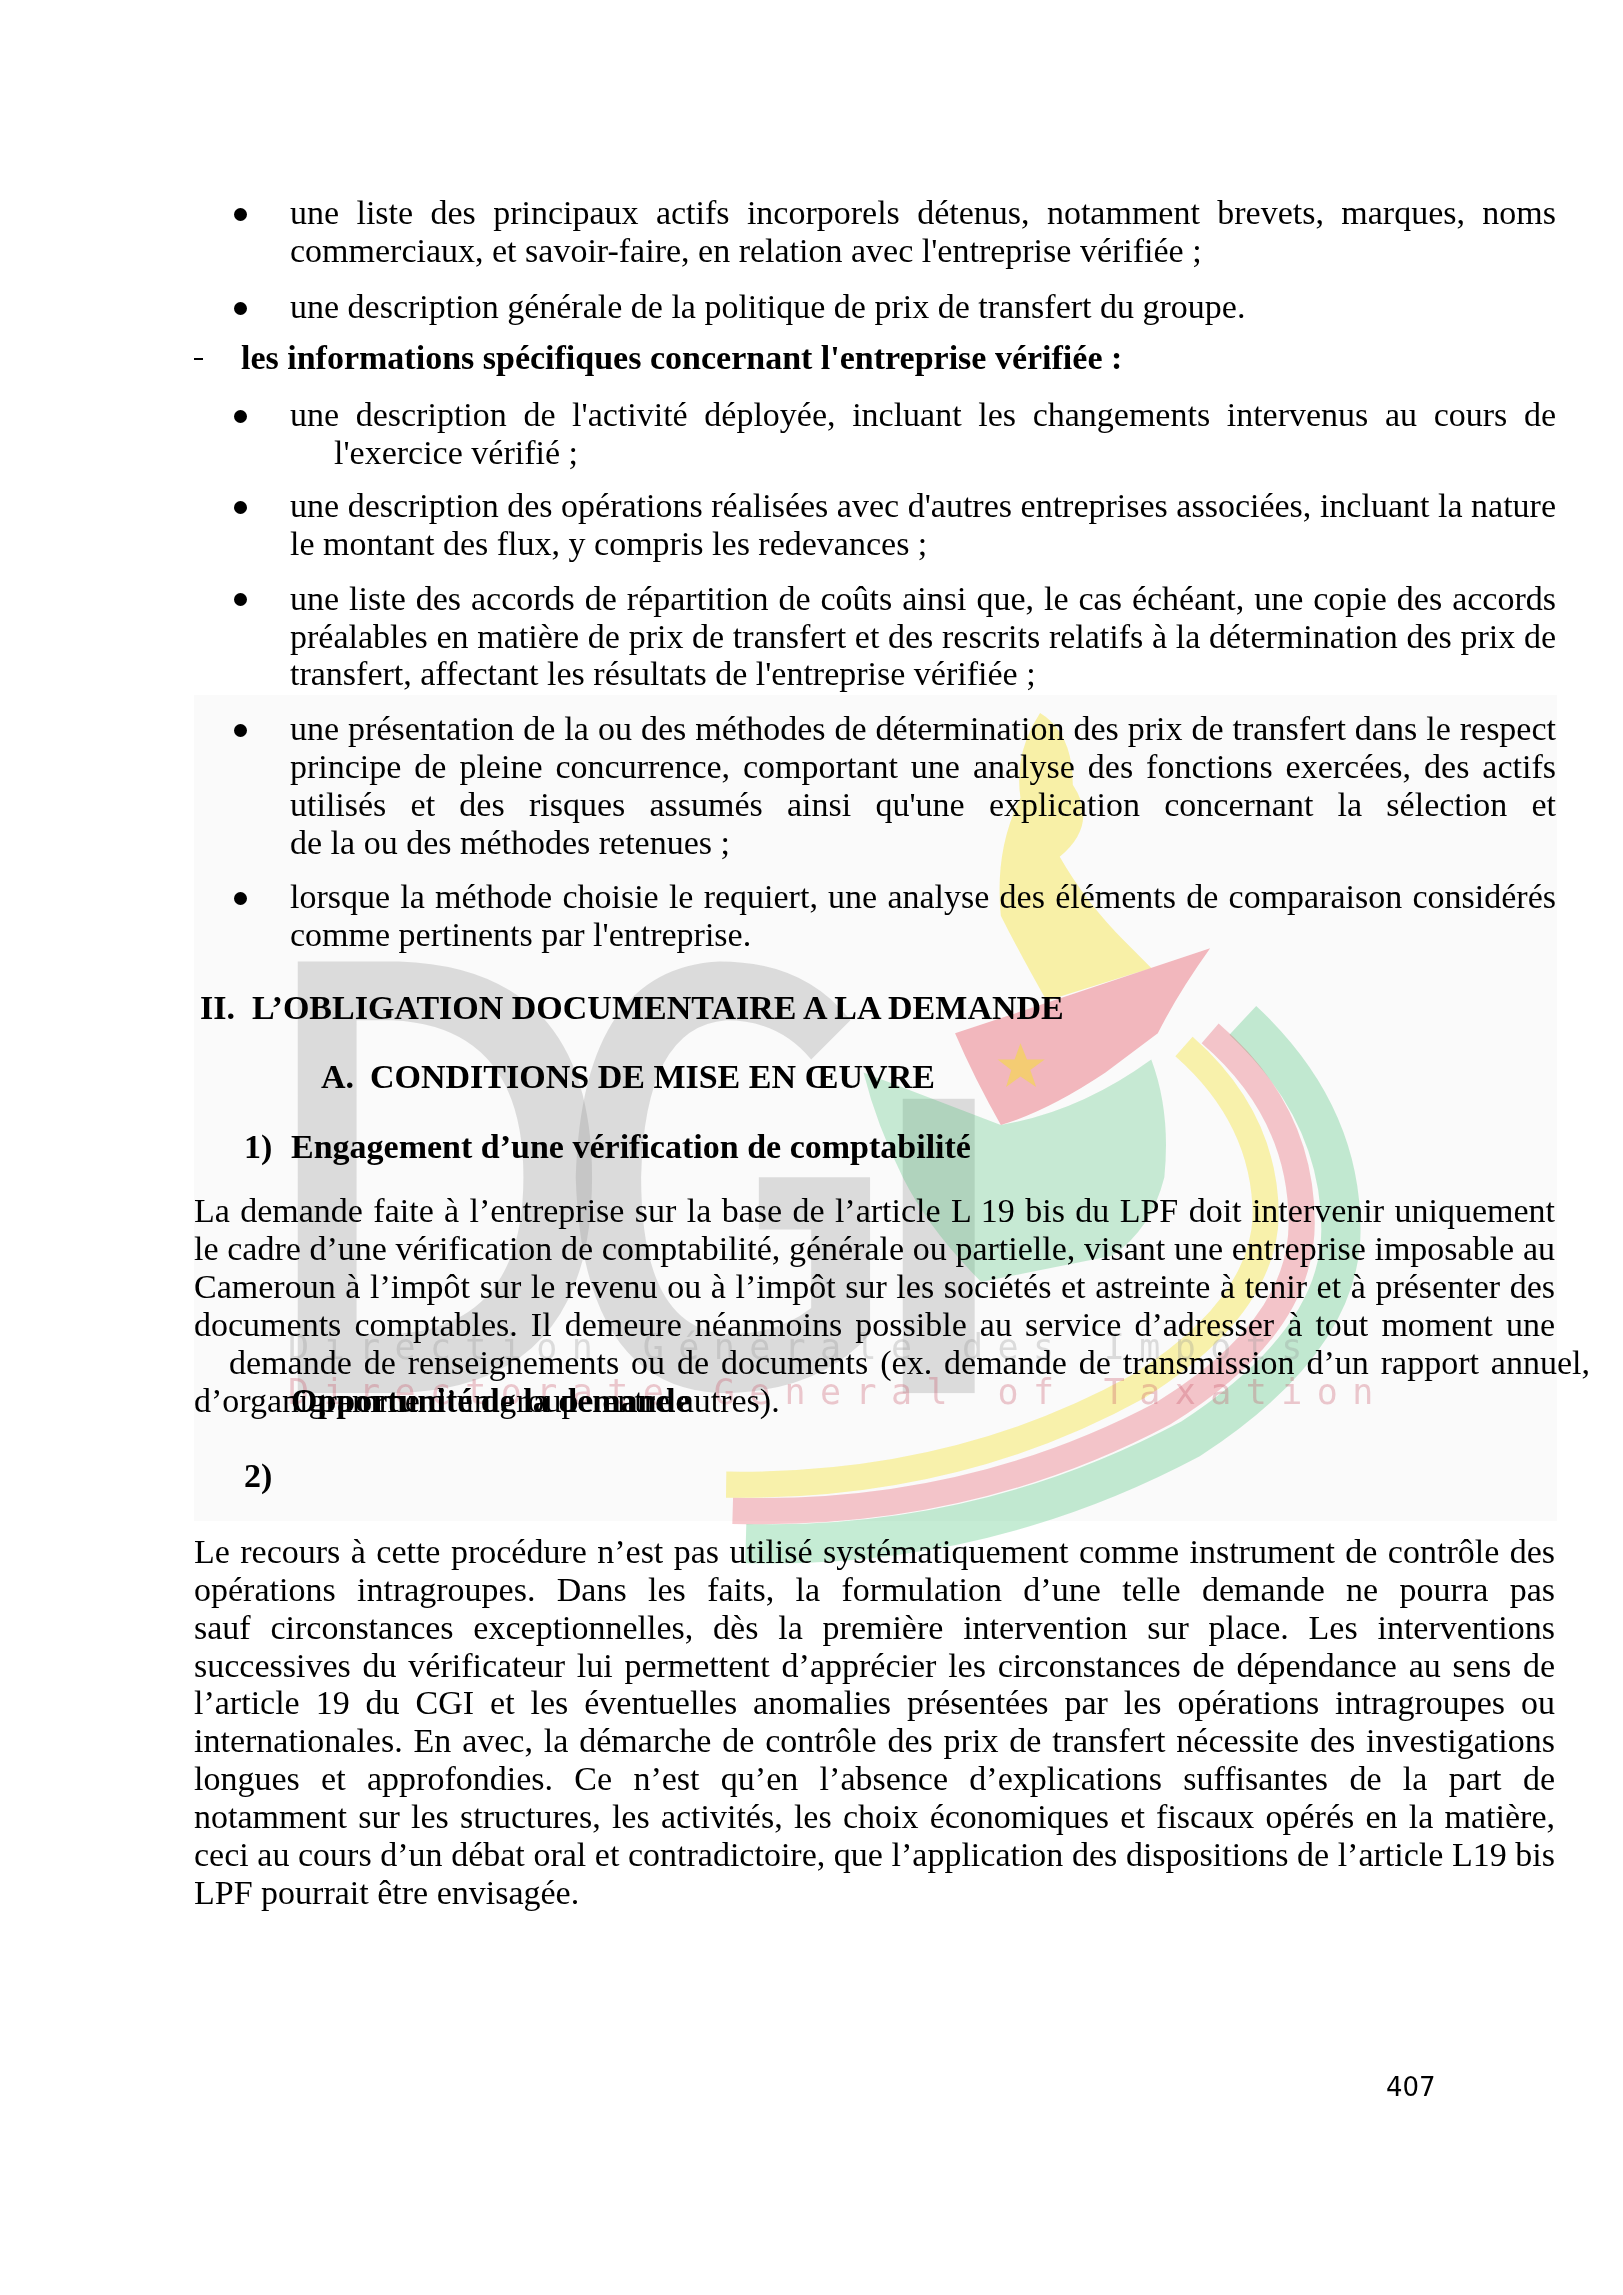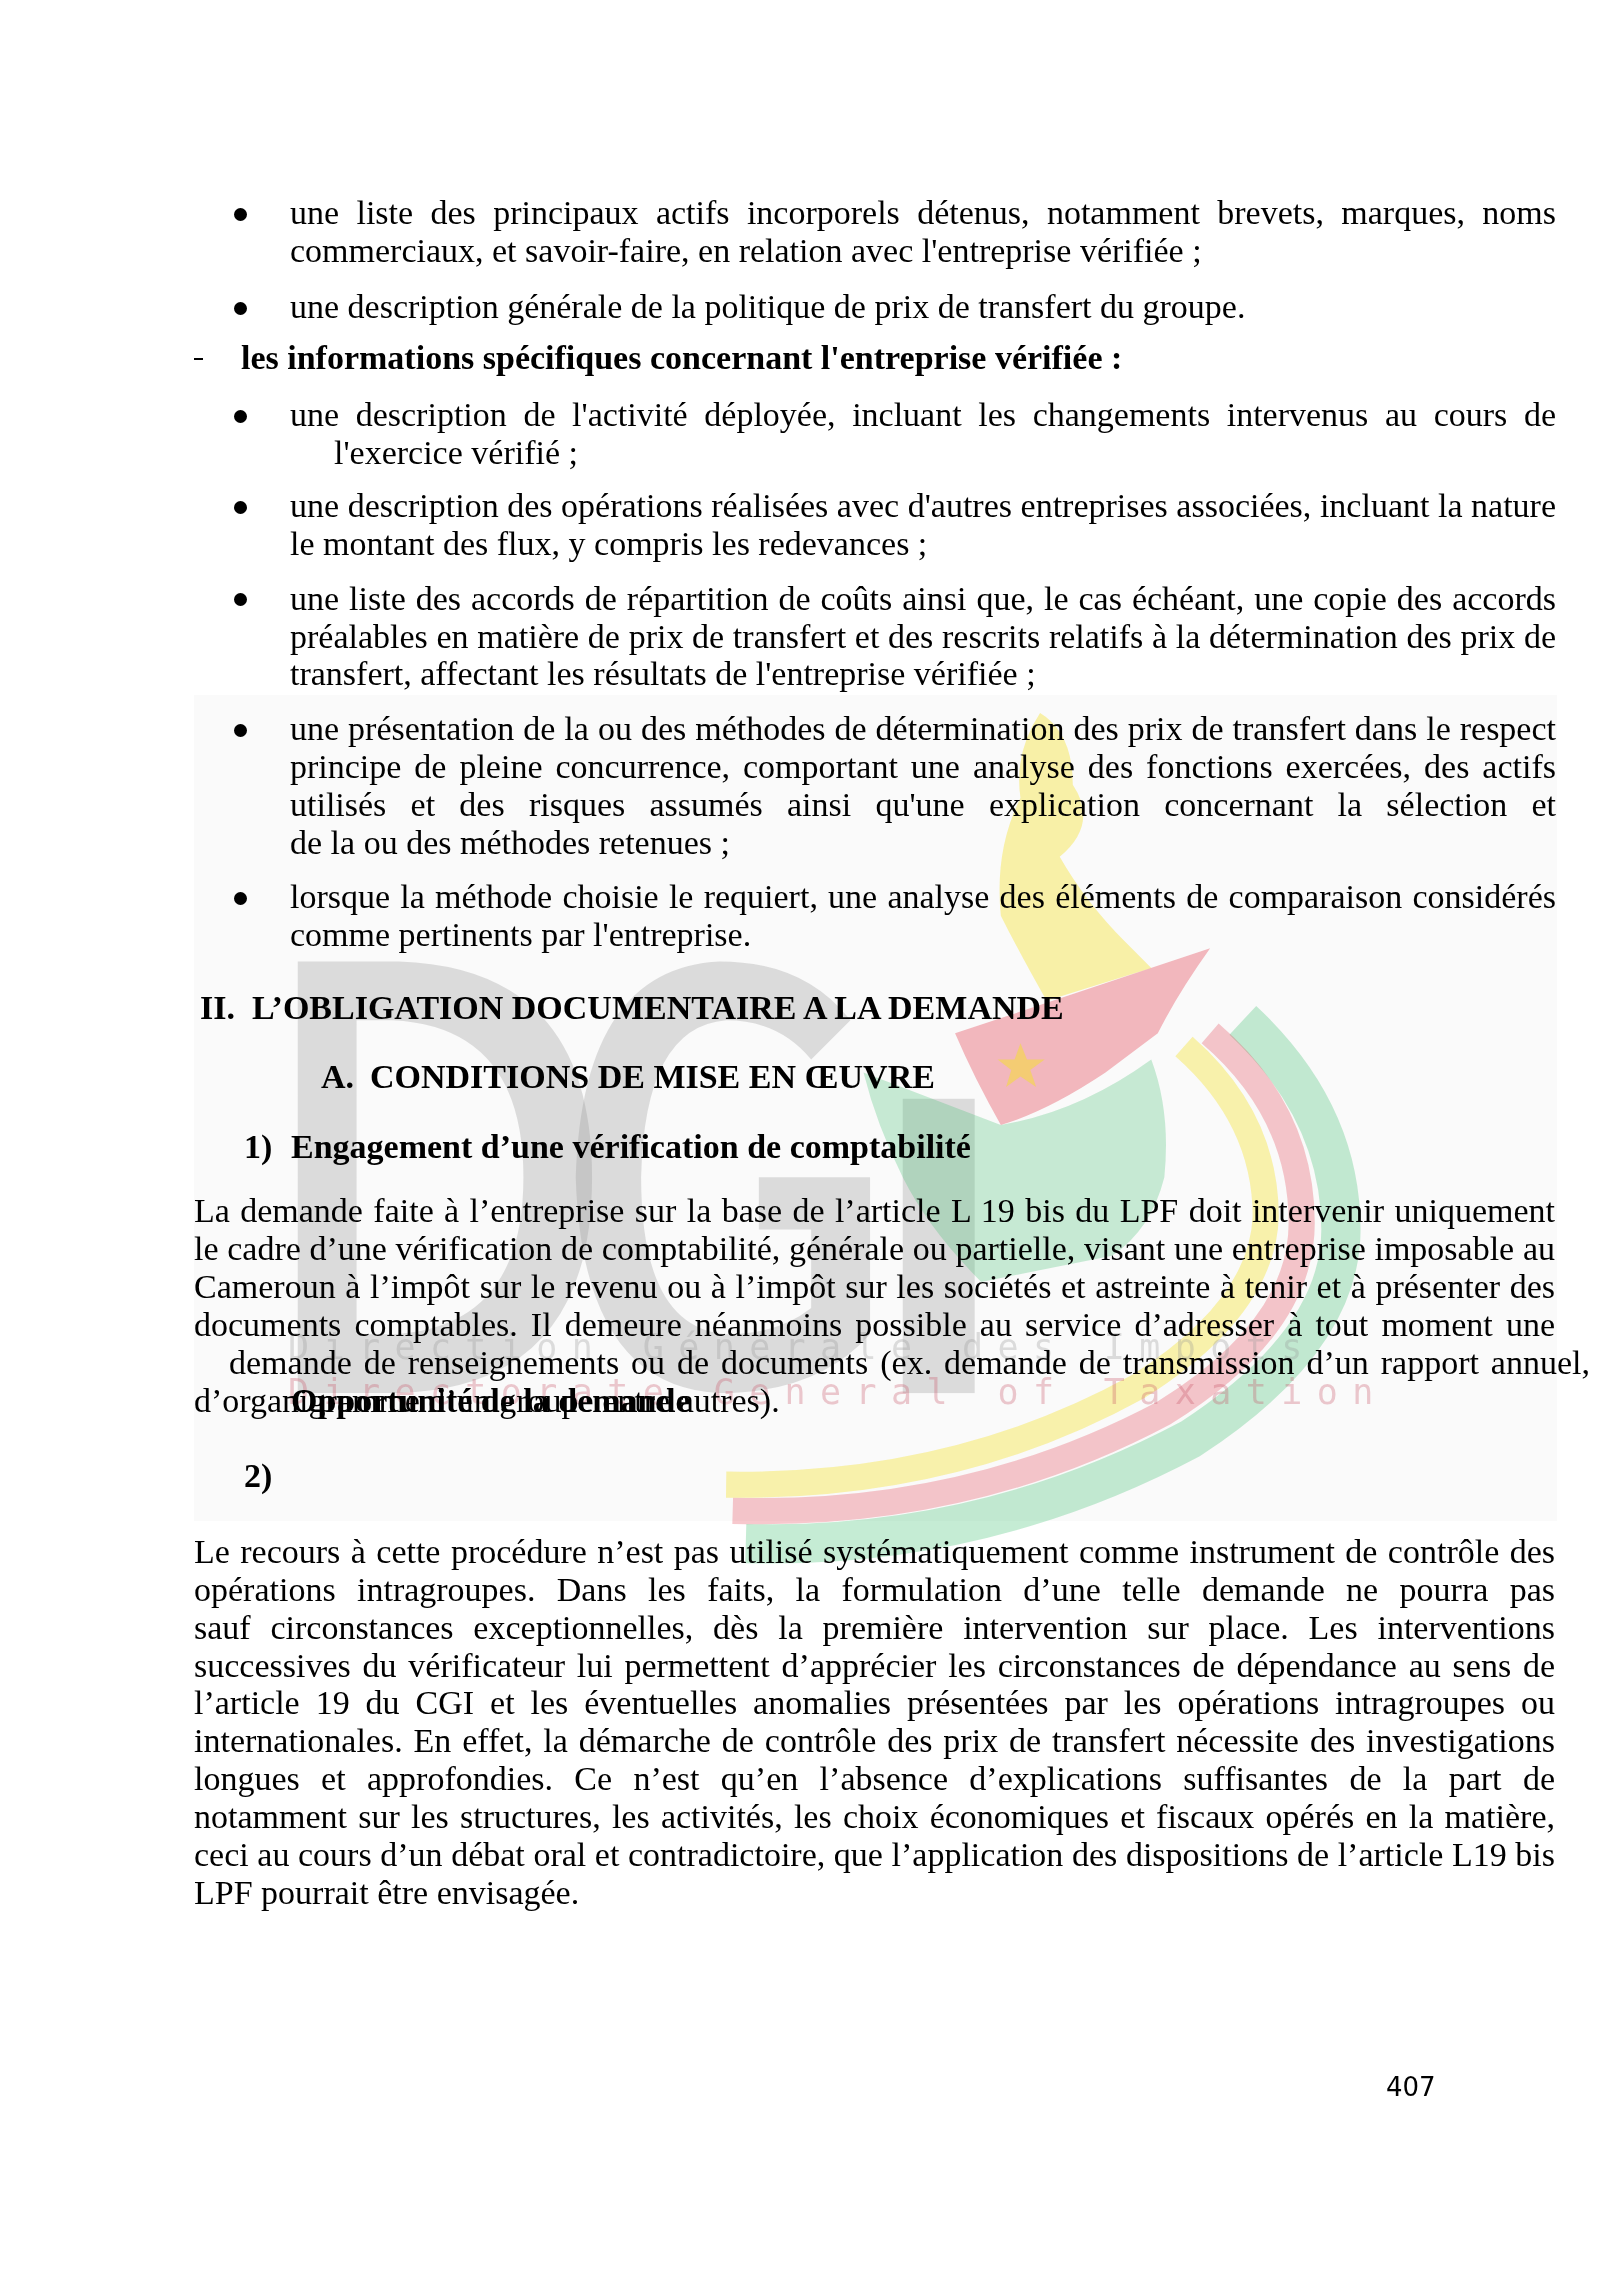--- a/index.html
+++ b/index.html
@@ -94,20 +94,20 @@
 <div class="line" style="left:194px;top:1382px;">d’organigramme d’un groupe entre autres).</div>
 
 <div class="line bold" style="left:244px;top:1457px;">2)</div>
 <div class="line bold" style="left:291px;top:1382px;">Opportunité de la demande</div>
 
 <div class="line just" style="left:194px;top:1533px;width:1361px;">Le recours à cette procédure n’est pas utilisé systématiquement comme instrument de contrôle des</div>
 <div class="line just" style="left:194px;top:1571px;width:1361px;">opérations intragroupes. Dans les faits, la formulation d’une telle demande ne pourra pas entreprises,</div>
 <div class="line just" style="left:194px;top:1609px;width:1361px;">sauf circonstances exceptionnelles, dès la première intervention sur place. Les interventions</div>
 <div class="line just" style="left:194px;top:1647px;width:1361px;">successives du vérificateur lui permettent d’apprécier les circonstances de dépendance au sens de</div>
 <div class="line just" style="left:194px;top:1684px;width:1361px;">l’article 19 du CGI et les éventuelles anomalies présentées par les opérations intragroupes ou</div>
-<div class="line just" style="left:194px;top:1722px;width:1361px;">internationales. En effet, la démarche de contrôle des prix de transfert nécessite des investigations</div>
+<div class="line just" style="left:194px;top:1722px;width:1361px;">internationales. En avec, la démarche de contrôle des prix de transfert nécessite des investigations</div>
 <div class="line just" style="left:194px;top:1760px;width:1361px;">longues et approfondies. Ce n’est qu’en l’absence d’explications suffisantes de la part de l’entreprise,</div>
 <div class="line just" style="left:194px;top:1798px;width:1361px;">notamment sur les structures, les activités, les choix économiques et fiscaux opérés en la matière, tout</div>
 <div class="line just" style="left:194px;top:1836px;width:1361px;">ceci au cours d’un débat oral et contradictoire, que l’application des dispositions de l’article L19 bis du</div>
 <div class="line" style="left:194px;top:1874px;">LPF pourrait être envisagée.</div>
 
 <div class="pagenum">407</div>
 
 
 </body></html>

